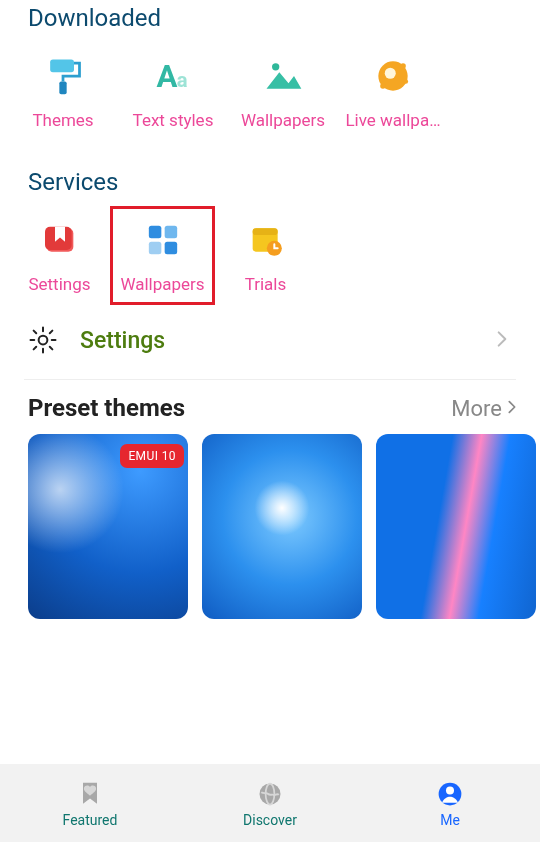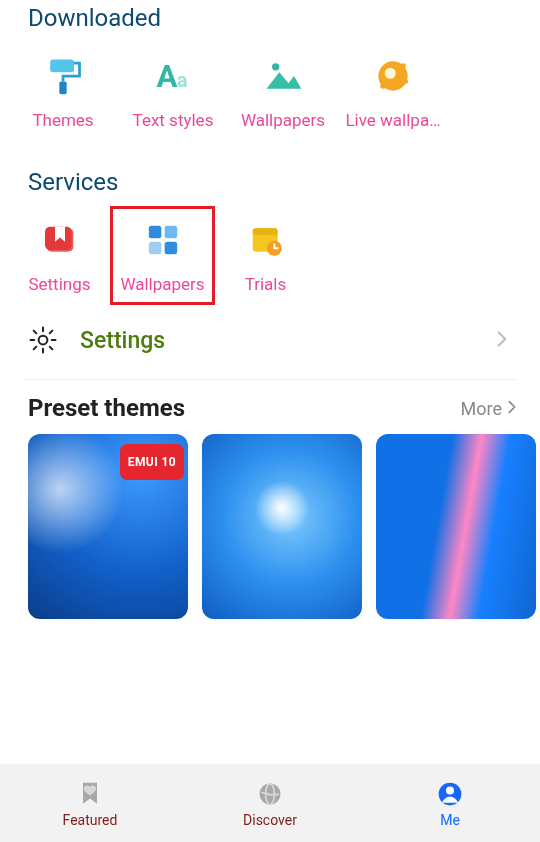--- a/index.html
+++ b/index.html
@@ -102,21 +102,21 @@
     display: flex;
     align-items: center;
     padding: 14px 20px 8px 28px;
   }
   .preset-header .ph-title {
     font-size: 24px;
     font-weight: 700;
     flex: 1;
   }
   .preset-header .more {
-    font-size: 18px;
+    font-size: 22px;
     color: #888;
     cursor: pointer;
     display: flex;
     align-items: center;
   }
   .preset-header .more .chev {
     font-size: 20px;
     margin-left: 2px;
   }
 
@@ -134,22 +134,22 @@
     position: relative;
     cursor: pointer;
   }
   .theme-card .badge {
     position: absolute;
     top: 10px;
     right: 4px;
     background: #e6262e;
     color: #fff;
     font-size: 12px;
-    font-weight: 700;
-    padding: 11px 8px;
+    font-weight: 400;
+    padding: 5px 8px;
     border-radius: 7px;
     letter-spacing: 0.4px;
   }
   .t1 {
     background:
       radial-gradient(circle at 20% 30%, rgba(255,255,255,.7) 0, rgba(255,255,255,0) 35%),
       radial-gradient(circle at 70% 20%, #3e9bff 0, #1160c9 55%, #0b3d8a 100%);
   }
   .t2 {
     background:
@@ -168,21 +168,21 @@
     background: #f2f2f2;
     display: flex;
   }
   .nav-item {
     flex: 1;
     display: flex;
     flex-direction: column;
     align-items: center;
     justify-content: center;
     cursor: pointer;
-    color: #7f1d1d;
+    color: #0f766e;
     font-size: 14px;
   }
   .nav-item.active { color: #1866ff; }
   .nav-item .nic { width: 30px; height: 30px; display:flex; align-items:center; justify-content:center; }
   .nav-item .nlbl { margin-top: 3px; }
 </style>
 </head>
 <body>
 
 <div class="section-title">Downloaded</div>

